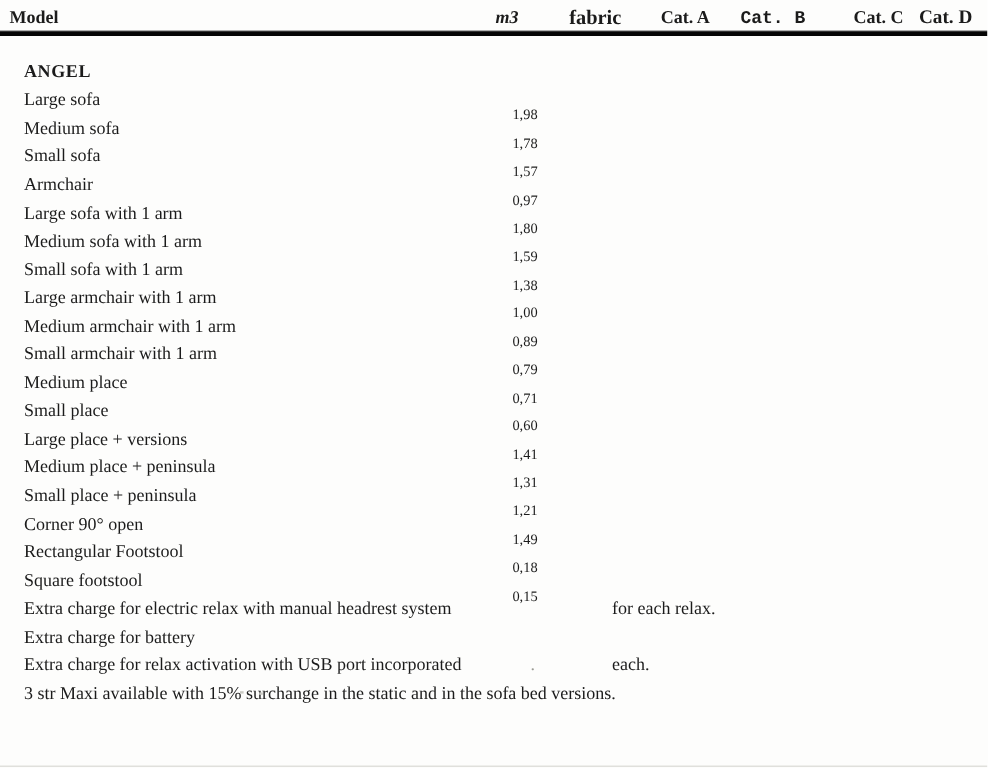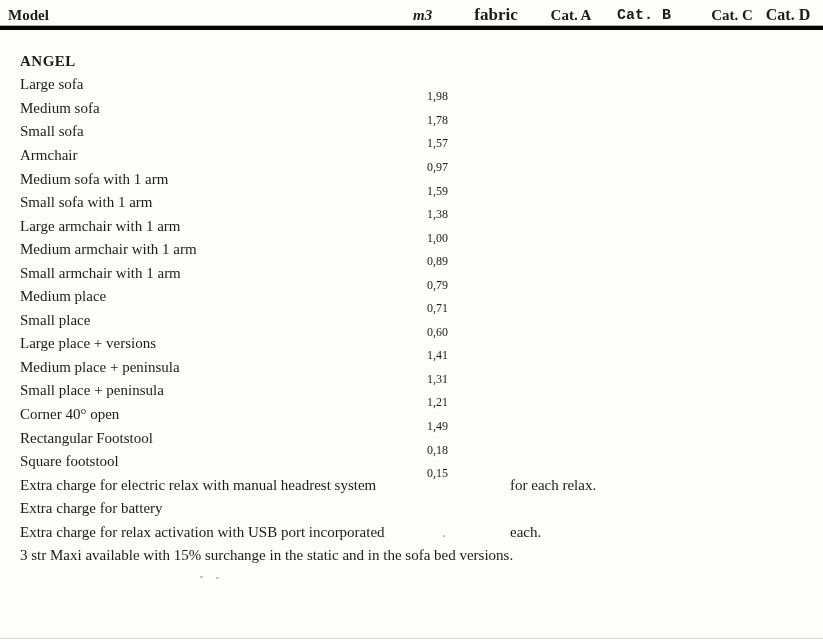--- a/index.html
+++ b/index.html
@@ -132,20 +132,24 @@
       </div>
       <div class="row item">
         <span class="label">Small sofa</span>
         <span class="value">1,57</span>
       </div>
       <div class="row item">
         <span class="label">Armchair</span>
         <span class="value">0,97</span>
       </div>
       <div class="row item">
+        <span class="label">Large sofa with 1 arm</span>
+        <span class="value">1,80</span>
+      </div>
+      <div class="row item">
         <span class="label">Medium sofa with 1 arm</span>
         <span class="value">1,59</span>
       </div>
       <div class="row item">
         <span class="label">Small sofa with 1 arm</span>
         <span class="value">1,38</span>
       </div>
       <div class="row item">
         <span class="label">Large armchair with 1 arm</span>
         <span class="value">1,00</span>
@@ -172,21 +176,21 @@
       </div>
       <div class="row item">
         <span class="label">Medium place + peninsula</span>
         <span class="value">1,31</span>
       </div>
       <div class="row item">
         <span class="label">Small place + peninsula</span>
         <span class="value">1,21</span>
       </div>
       <div class="row item">
-        <span class="label">Corner 40° open</span>
+        <span class="label">Corner 90° open</span>
         <span class="value">1,49</span>
       </div>
       <div class="row item">
         <span class="label">Rectangular Footstool</span>
         <span class="value">0,18</span>
       </div>
       <div class="row item">
         <span class="label">Square footstool</span>
         <span class="value">0,15</span>
       </div>

